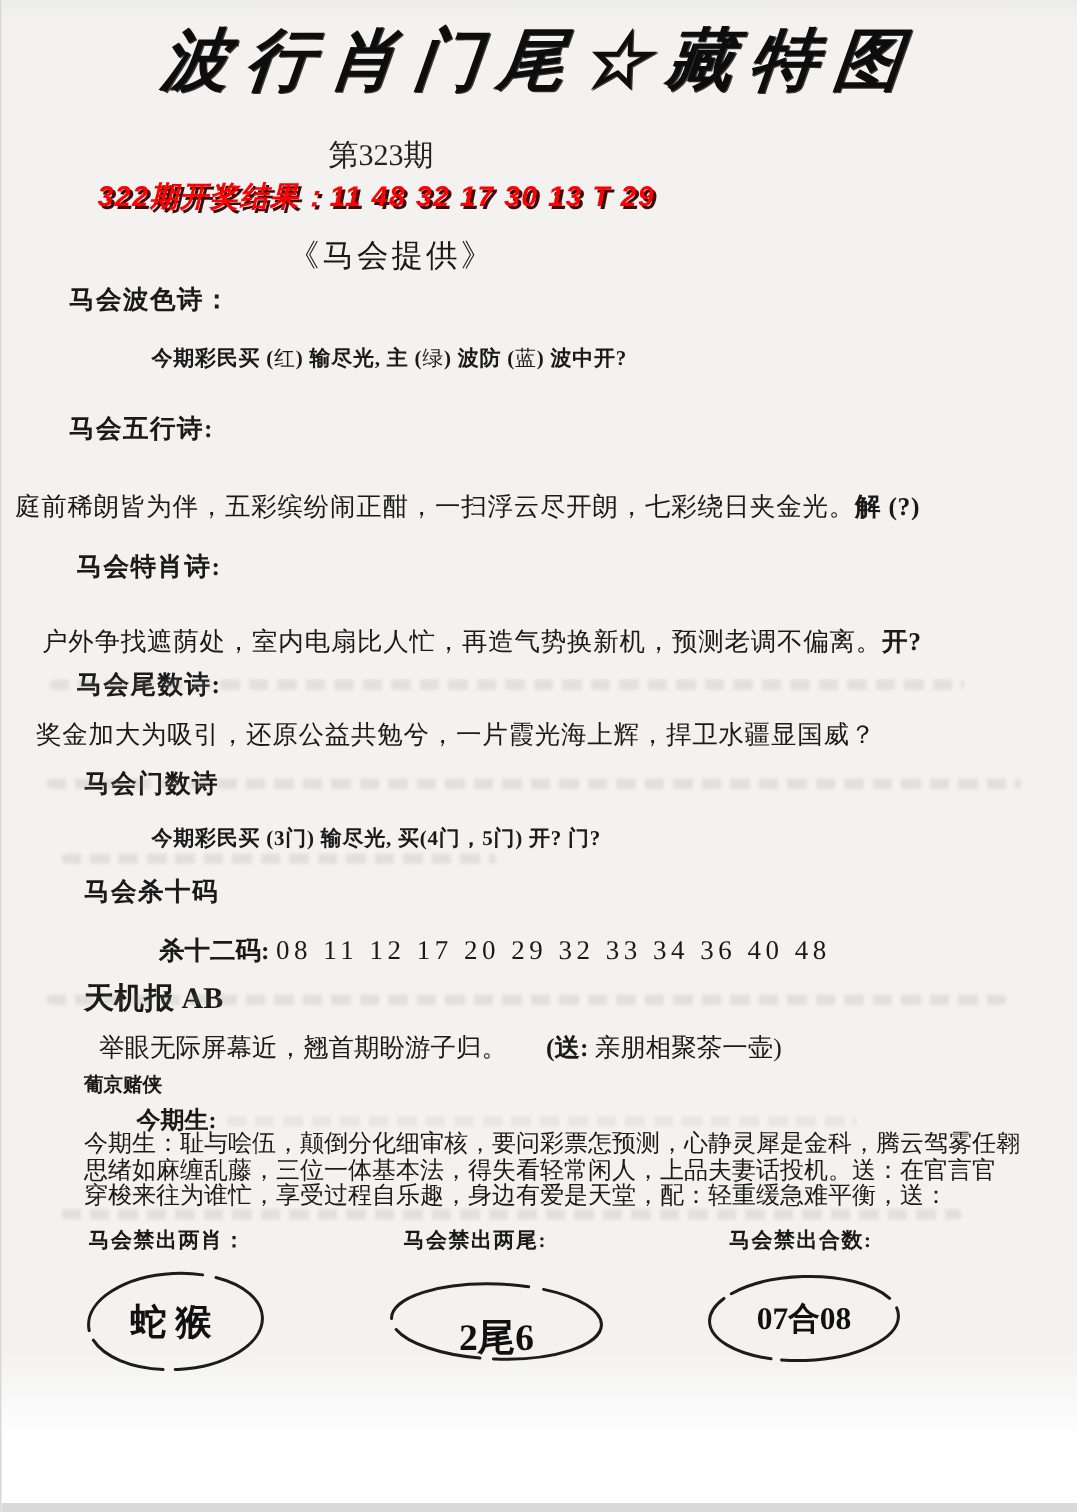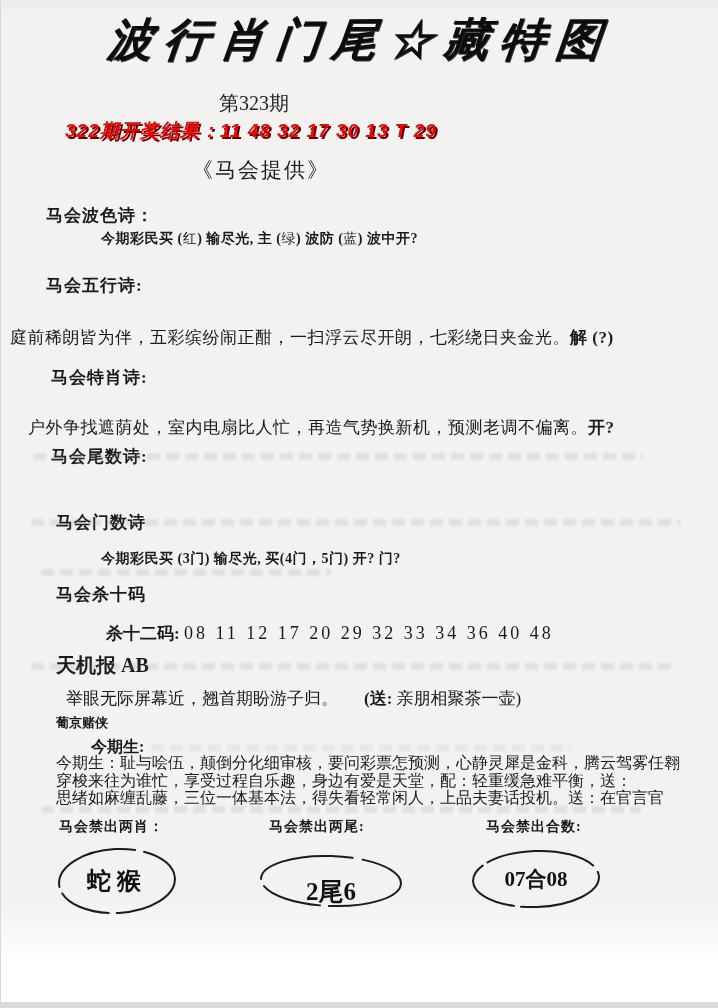--- a/index.html
+++ b/index.html
@@ -20,21 +20,21 @@
     top:118px;left:64px;font-size:19px;font-weight:bold;font-style:italic;
     color:#ff0000;text-shadow:2px 2px 0 #3d0e0e;letter-spacing:1px;
     font-family:"Liberation Sans","DejaVu Sans",sans-serif;
   }
   .provider{top:156px;left:150px;width:220px;text-align:center;font-size:21px;letter-spacing:2px;}
   .heading{font-size:17px;font-weight:600;letter-spacing:1px;}
   .poem{font-size:17px;letter-spacing:.5px;}
   .boldline{font-size:14px;font-weight:bold;letter-spacing:.5px;}
   .boldline .lite{font-weight:400;}
   .ans{font-weight:bold;}
-  .h-bose{top:204px;left:45px;}
+  .h-bose{top:188px;left:45px;}
   .l-bose{top:230px;left:100px;}
   .h-wuxing{top:274px;left:45px;}
   .l-wuxing{top:326px;left:9px;}
   .h-texiao{top:366px;left:50px;}
   .l-texiao{top:416px;left:27px;}
   .h-weishu{top:445px;left:50px;}
   .l-weishu{top:478px;left:23px;}
   .h-menshu{top:511px;left:55px;}
   .l-menshu{top:550px;left:100px;}
   .h-sha10{top:583px;left:55px;}
@@ -83,38 +83,39 @@
   <div class="abs heading h-bose">马会波色诗：</div>
   <div class="abs boldline l-bose"><span>今期彩民买 (</span><span class="lite">红</span><span>) 输尽光, 主 (</span><span class="lite">绿</span><span>) 波防 (</span><span class="lite">蓝</span><span>) 波中开?</span></div>
 
   <div class="abs heading h-wuxing">马会五行诗:</div>
   <div class="abs poem l-wuxing"><span>庭前稀朗皆为伴，五彩缤纷闹正酣，一扫浮云尽开朗，七彩绕日夹金光。</span><span class="ans">解 (?)</span></div>
 
   <div class="abs heading h-texiao">马会特肖诗:</div>
   <div class="abs poem l-texiao"><span>户外争找遮荫处，室内电扇比人忙，再造气势换新机，预测老调不偏离。</span><span class="ans">开?</span></div>
 
   <div class="abs heading h-weishu">马会尾数诗:</div>
+  <div class="abs poem l-weishu">奖金加大为吸引，还原公益共勉兮，一片霞光海上辉，捍卫水疆显国威？</div>
 
   <div class="abs heading h-menshu">马会门数诗</div>
   <div class="abs boldline l-menshu">今期彩民买 (3门) 输尽光, 买(4门，5门)  开? 门?</div>
 
   <div class="abs heading h-sha10">马会杀十码</div>
   <div class="abs l-sha12"><span class="ans">杀十二码:</span> <span class="nums">08 11 12 17 20 29 32 33 34 36 40 48</span></div>
 
   <div class="abs l-tianji">天机报 AB</div>
 
   <div class="abs l-juyan"><span>举眼无际屏幕近，翘首期盼游子归。</span><span class="gift-label">(送:</span><span> 亲朋相聚茶一壶)</span></div>
 
   <div class="abs l-pujing">葡京赌侠</div>
 
   <div class="abs h-sheng">今期生:</div>
   <div class="abs p-sheng">
     <div>今期生：耻与哙伍，颠倒分化细审核，要问彩票怎预测，心静灵犀是金科，腾云驾雾任翱</div>
+    <div>思绪如麻缠乱藤，三位一体基本法，得失看轻常闲人，上品夫妻话投机。送：在官言官</div>
     <div>穿梭来往为谁忙，享受过程自乐趣，身边有爱是天堂，配：轻重缓急难平衡，送：</div>
-    <div>思绪如麻缠乱藤，三位一体基本法，得失看轻常闲人，上品夫妻话投机。送：在官言官</div>
   </div>
 
   <div class="abs forbid f1">马会禁出两肖：</div>
   <div class="abs forbid f2">马会禁出两尾:</div>
   <div class="abs forbid f3">马会禁出合数:</div>
 
   <div class="oval oval1">
     <svg viewBox="0 0 124 72" aria-hidden="true">
       <ellipse cx="62" cy="36" rx="58" ry="32" fill="none" stroke="#1c1c1c" stroke-width="2" stroke-linecap="round" stroke-dasharray="74 8 52 7 95 9" transform="rotate(-3 62 36)"></ellipse>
     </svg>

